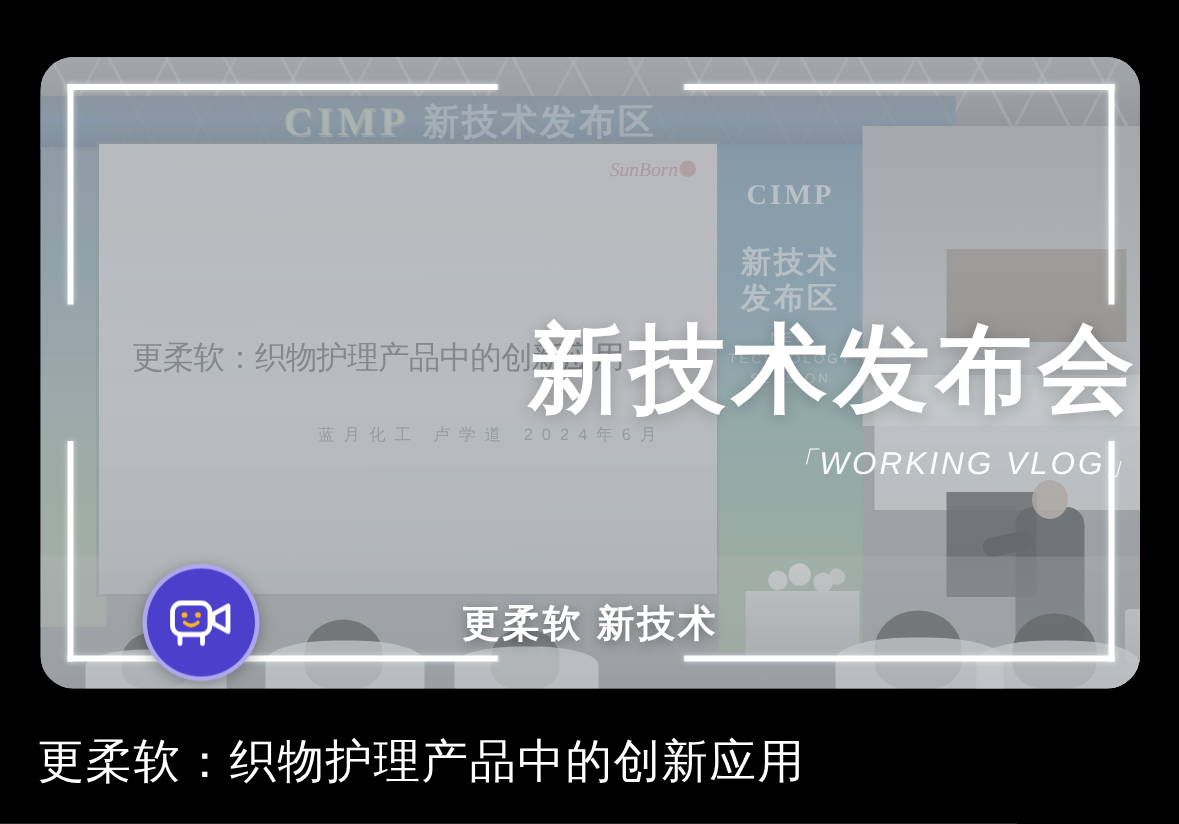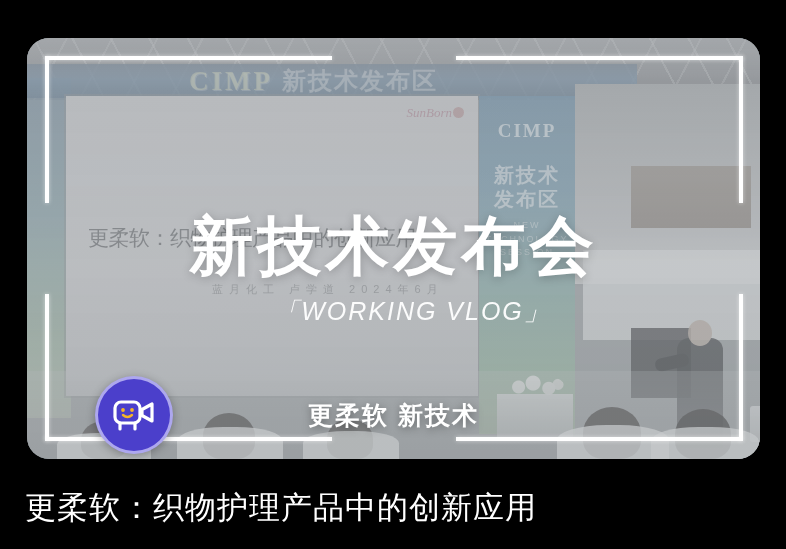--- a/index.html
+++ b/index.html
@@ -269,35 +269,35 @@
     box-shadow: 0 0 4px rgba(255,255,255,.55);
   }
   .seg-h { height: 4px; }
   .seg-v { width: 4px; }
 
   
   #title-block {
     position: absolute;
     left: 0; right: 0;
     top: 176px;
-    text-align: center;
+    text-align: right;
     pointer-events: none;
   }
   #main-title {
     font-size: 64px;
     font-weight: 800;
     color: #ffffff;
     letter-spacing: 4px;
     line-height: 1.02;
     text-shadow: 0 2px 10px rgba(0,0,0,.22);
     font-family: "Liberation Serif", "DejaVu Serif", serif;
   }
   #sub-title {
     margin-top: 16px;
-    font-size: 25px;
+    font-size: 21px;
     font-style: italic;
     color: rgba(255,255,255,.95);
     letter-spacing: 2px;
     font-family: "Liberation Sans", sans-serif;
     padding-left: 38px;
   }
 
   
   #tagline {
     position: absolute;

